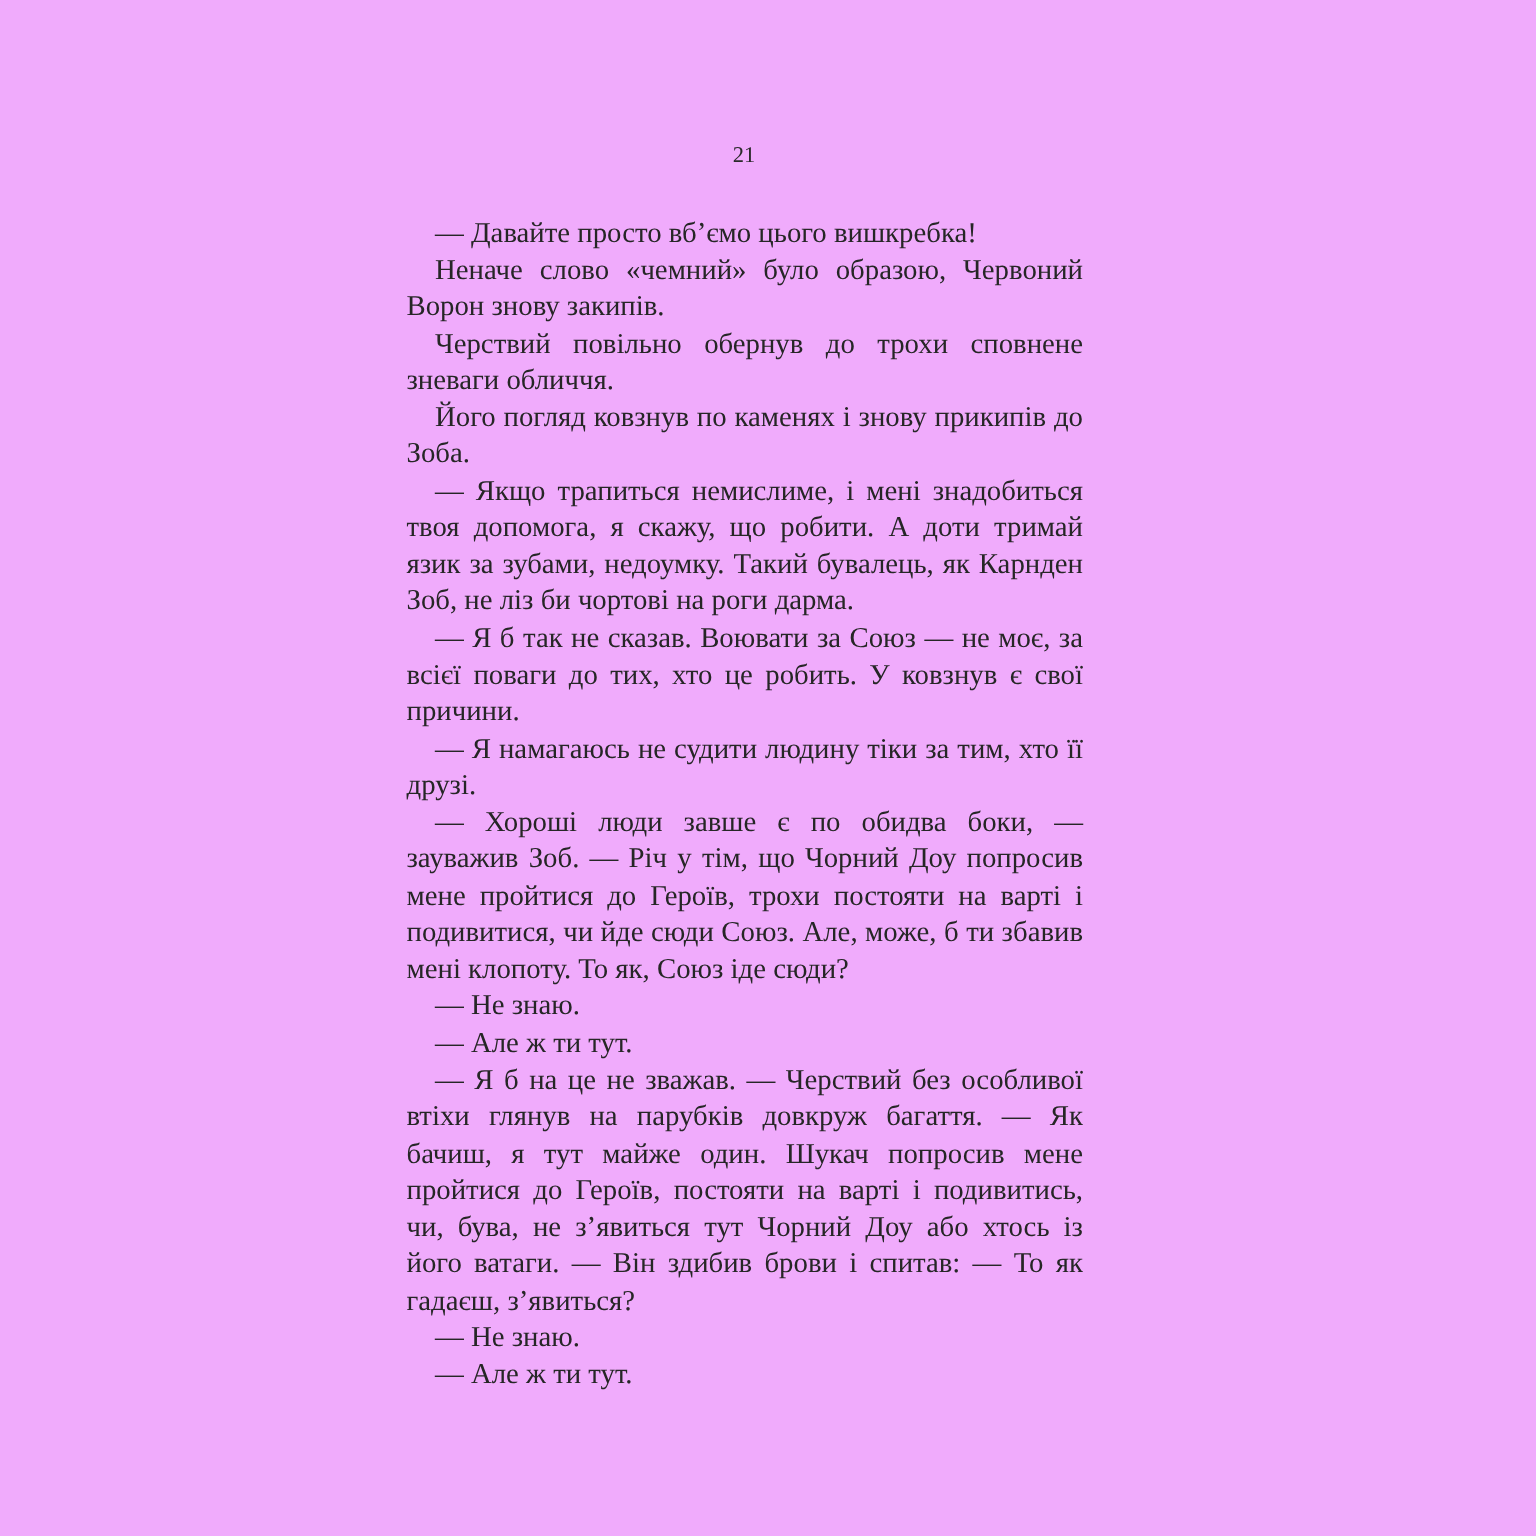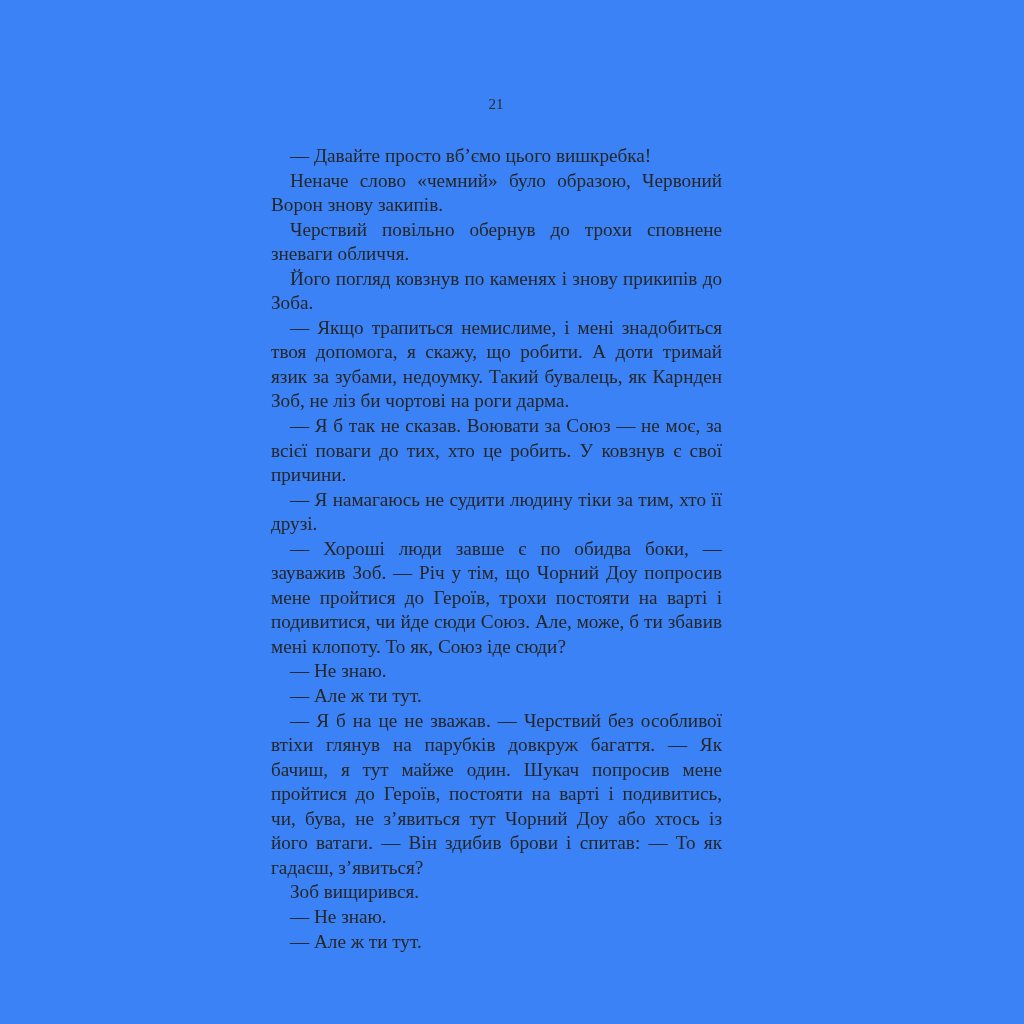--- a/index.html
+++ b/index.html
@@ -12,21 +12,21 @@
       height: 1024px;
       position: relative;
       overflow: hidden;
     }
     .page {
       position: absolute;
       left: 0;
       top: 0;
       width: 1024px;
       height: 1024px;
-      background: #3b82f6;
+      background: #f0abfc;
     }
     .page-number {
       position: absolute;
       top: 94px;
       left: 0;
       width: 992px;
       text-align: center;
       font-family: "Liberation Serif", "DejaVu Serif", serif;
       font-size: 15px;
       color: #2a2a2a;
@@ -61,18 +61,17 @@
     <p class="para">Неначе слово «чемний» було образою, Червоний Ворон знову закипів.</p>
     <p class="para">Черствий повільно обернув до трохи сповнене зневаги обличчя.</p>
     <p class="para">Його погляд ковзнув по каменях і знову прикипів до Зоба.</p>
     <p class="para">— Якщо трапиться немислиме, і мені знадобиться твоя допомога, я скажу, що робити. А доти тримай язик за зуба­ми, недоумку. Такий бувалець, як Карнден Зоб, не ліз би чортові на роги дарма.</p>
     <p class="para">— Я б так не сказав. Воювати за Союз — не моє, за всієї поваги до тих, хто це робить. У ковзнув є свої причини.</p>
     <p class="para">— Я намагаюсь не судити людину тіки за тим, хто її друзі.</p>
     <p class="para">— Хороші люди завше є по обидва боки, — зауважив Зоб. — Річ у тім, що Чорний Доу попросив мене пройтися до Героїв, трохи постояти на варті і подивитися, чи йде сюди Союз. Але, може, б ти збавив мені клопоту. То як, Союз іде сюди?</p>
     <p class="para">— Не знаю.</p>
     <p class="para">— Але ж ти тут.</p>
     <p class="para">— Я б на це не зважав. — Черствий без особливої втіхи глянув на парубків довкруж багаття. — Як бачиш, я тут майже один. Шукач попросив мене пройтися до Героїв, по­стояти на варті і подивитись, чи, бува, не з’явиться тут Чорний Доу або хтось із його ватаги. — Він здибив брови і спитав: — То як гадаєш, з’явиться?</p>
-    <p class="para">Зоб вищирився.</p>
     <p class="para">— Не знаю.</p>
     <p class="para">— Але ж ти тут.</p>
 
   </div>
 </div>
 
 </body></html>

